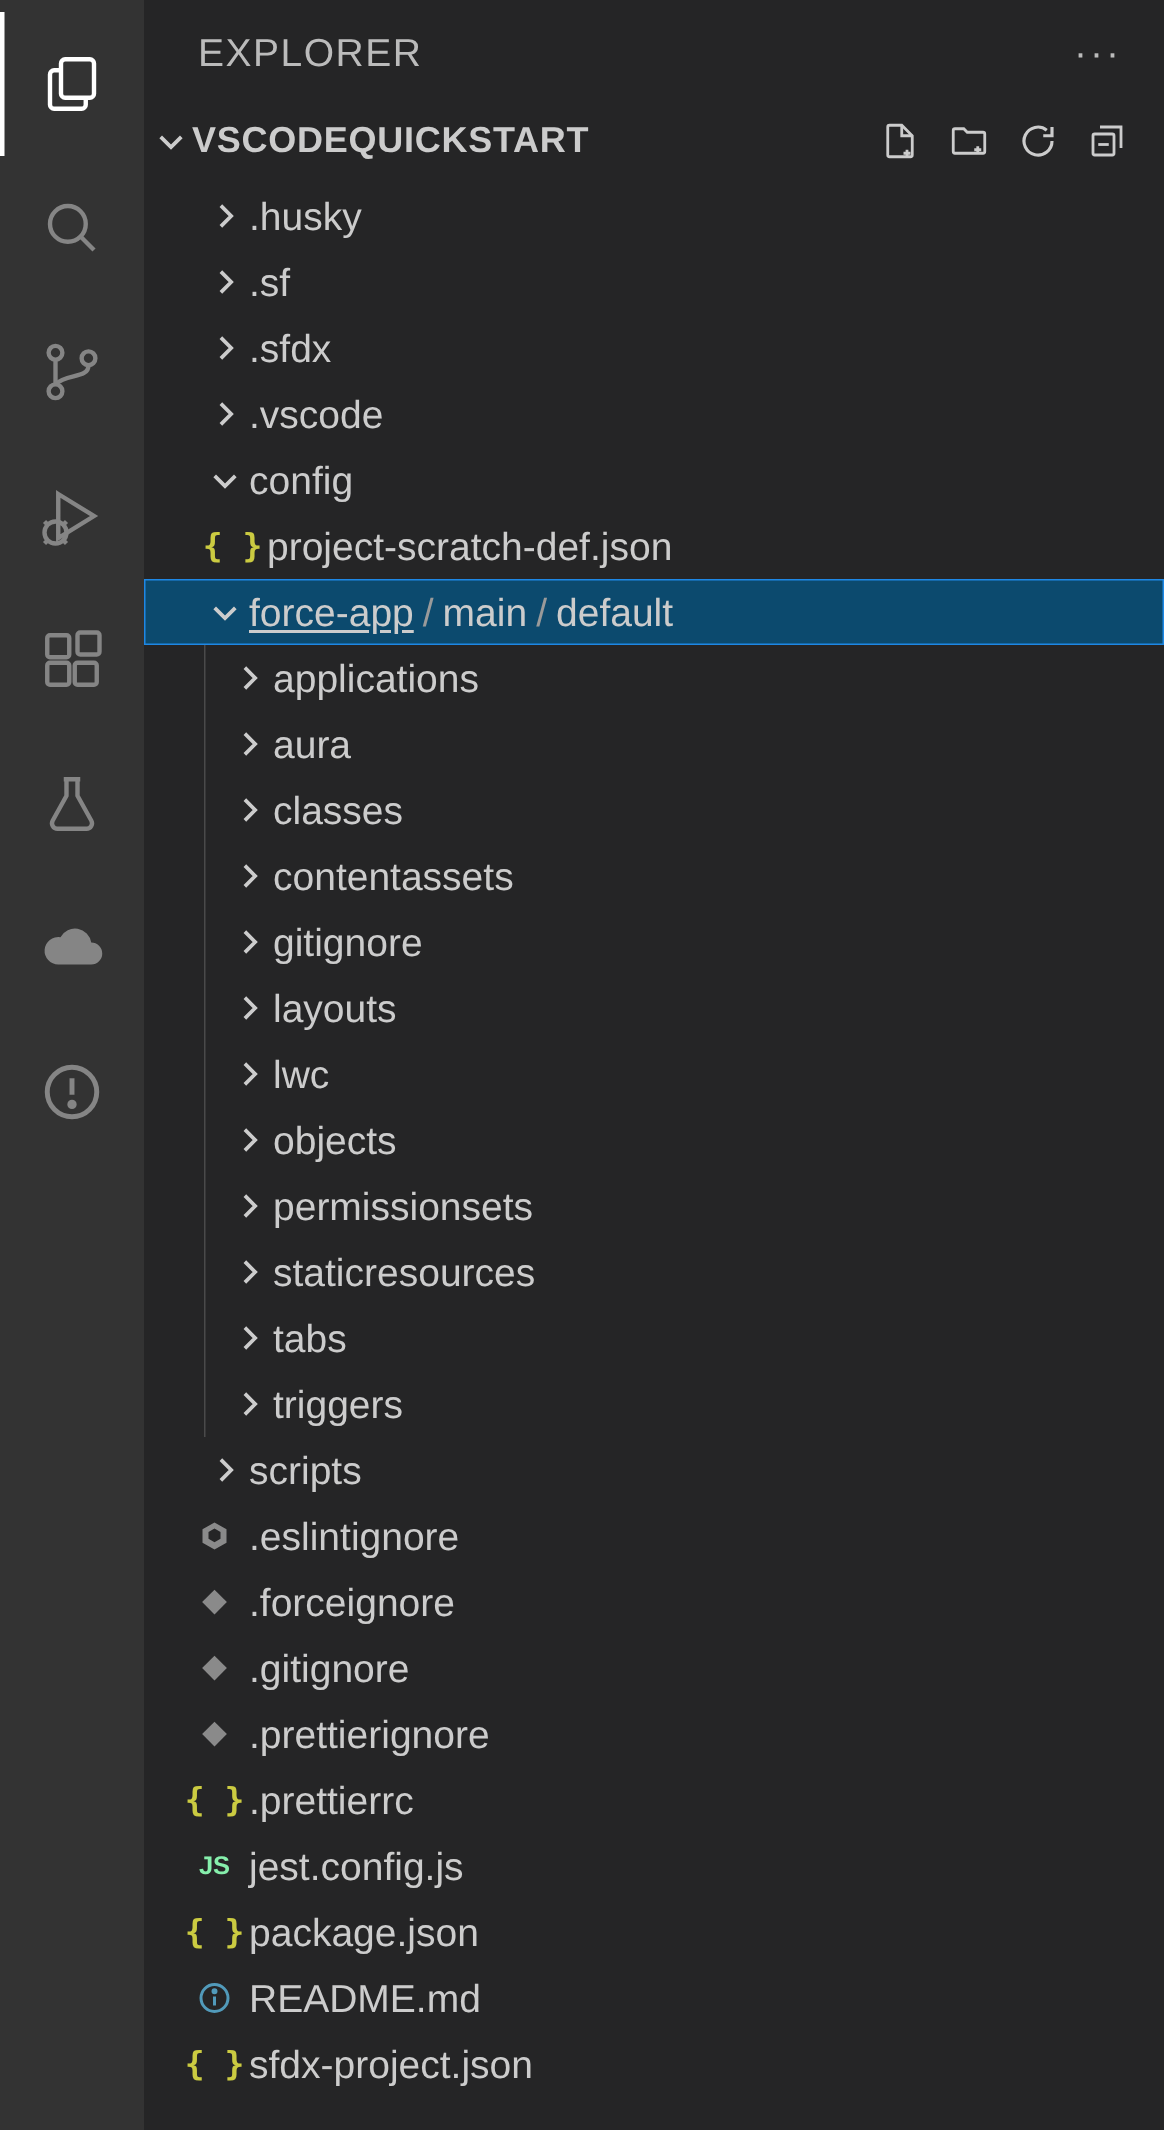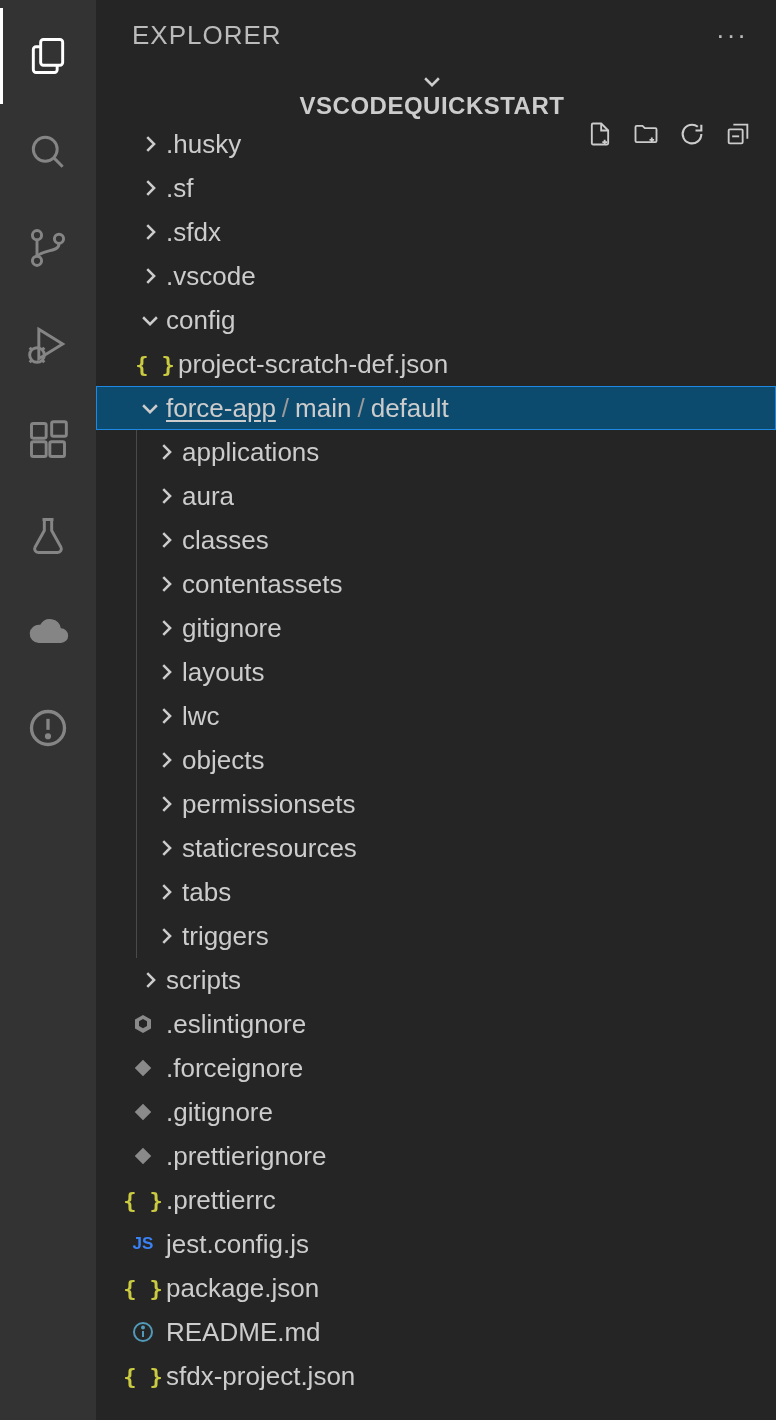--- a/index.html
+++ b/index.html
@@ -74,21 +74,20 @@
     height: 48px;
     display: flex;
     align-items: center;
     padding-left: 4px;
     padding-right: 12px;
     cursor: pointer;
     font-size: 24px;
     font-weight: 700;
     letter-spacing: 0.5px;
     color: #cccccc;
-    flex-direction: column;
   }
   .project-header .chev { width: 28px; display:flex; align-items:center; justify-content:center; }
   .project-actions {
     margin-left: auto;
     display: flex;
     gap: 18px;
     padding-right: 12px;
   }
   .project-actions .act-icon { width: 28px; height: 28px; color: #cccccc; cursor: pointer; }
 
@@ -151,21 +150,21 @@
     top: 0;
     bottom: 0;
     width: 1px;
     background: #4a4a4a;
   }
 
   
   .c-yellow { color: #cbcb41; }
   .c-grey   { color: #8a8a8a; }
   .c-blue   { color: #519aba; }
-  .c-js     { color: #3b82f6; font-size: 17px; }
+  .c-js     { color: #86efac; font-size: 17px; }
 
   .braces { font-family: 'Menlo','Consolas',monospace; font-size: 22px; }
 </style>
 </head>
 <body>
 
 <div class="app">
 
   <div class="activity-bar">
     <div class="activity-item active">

